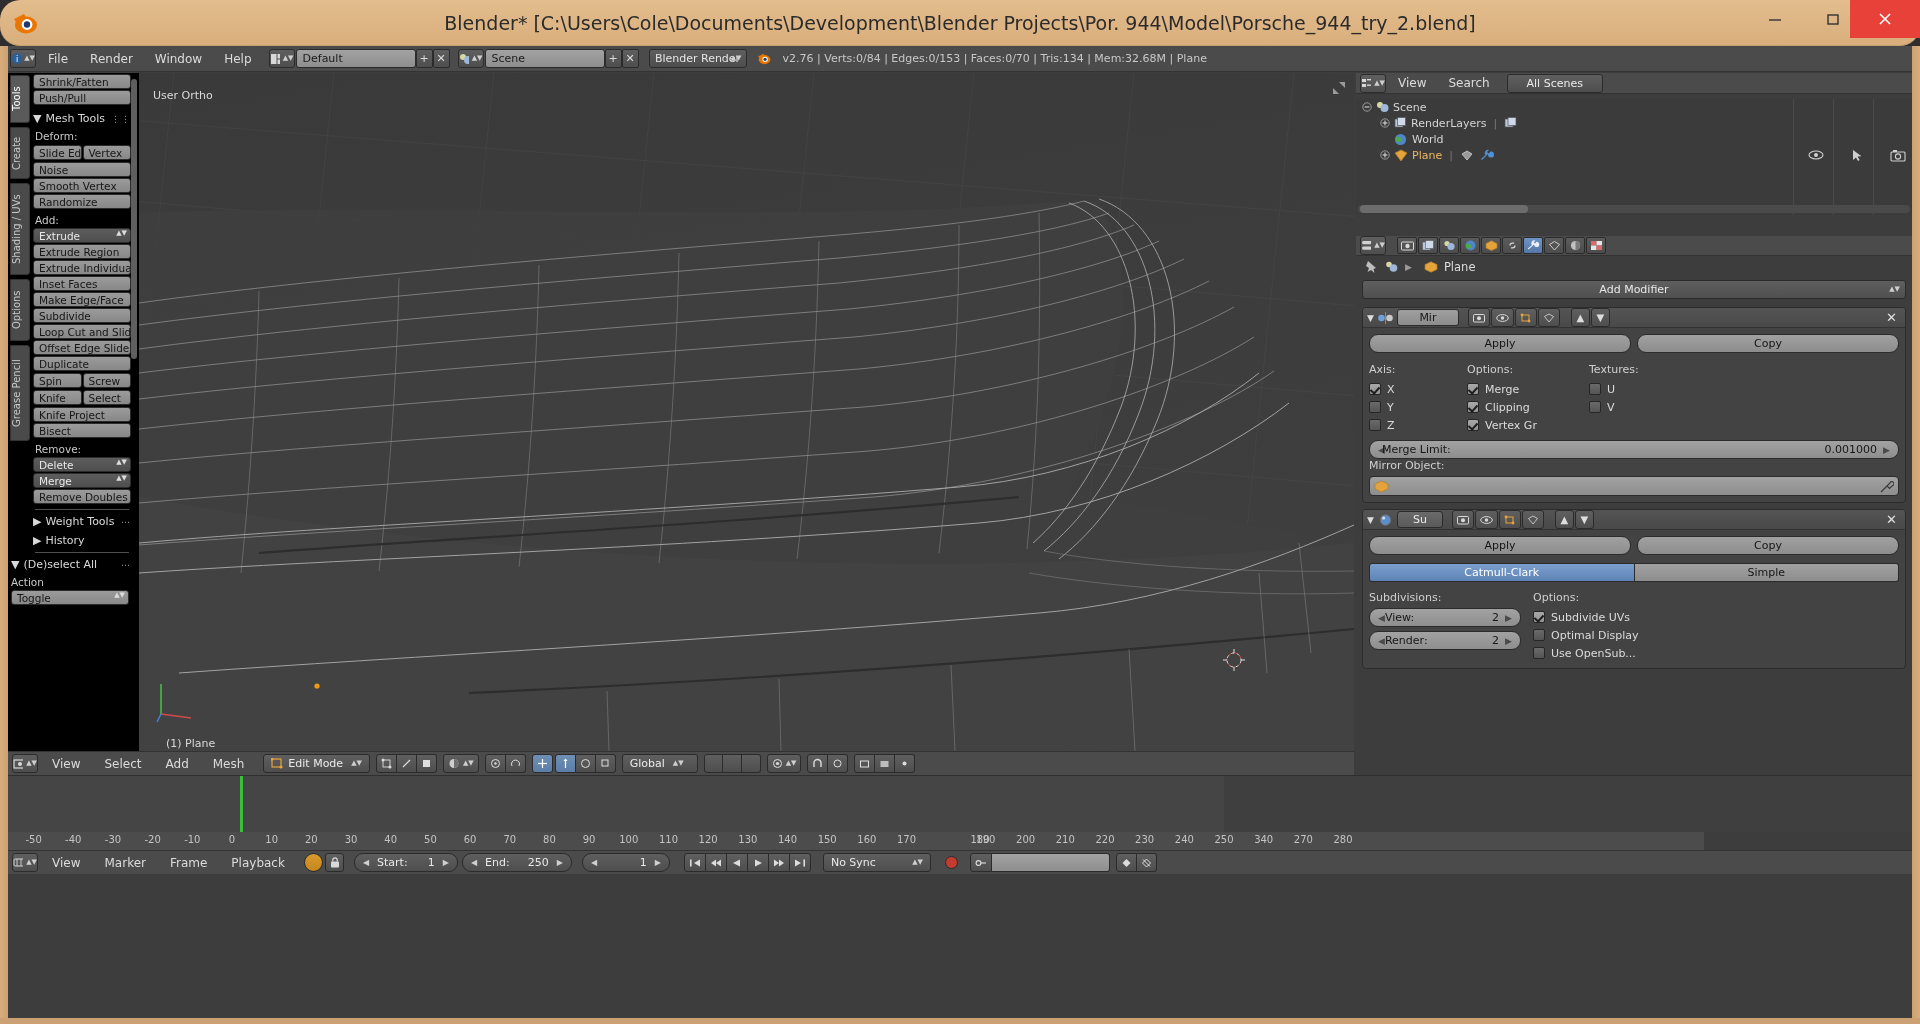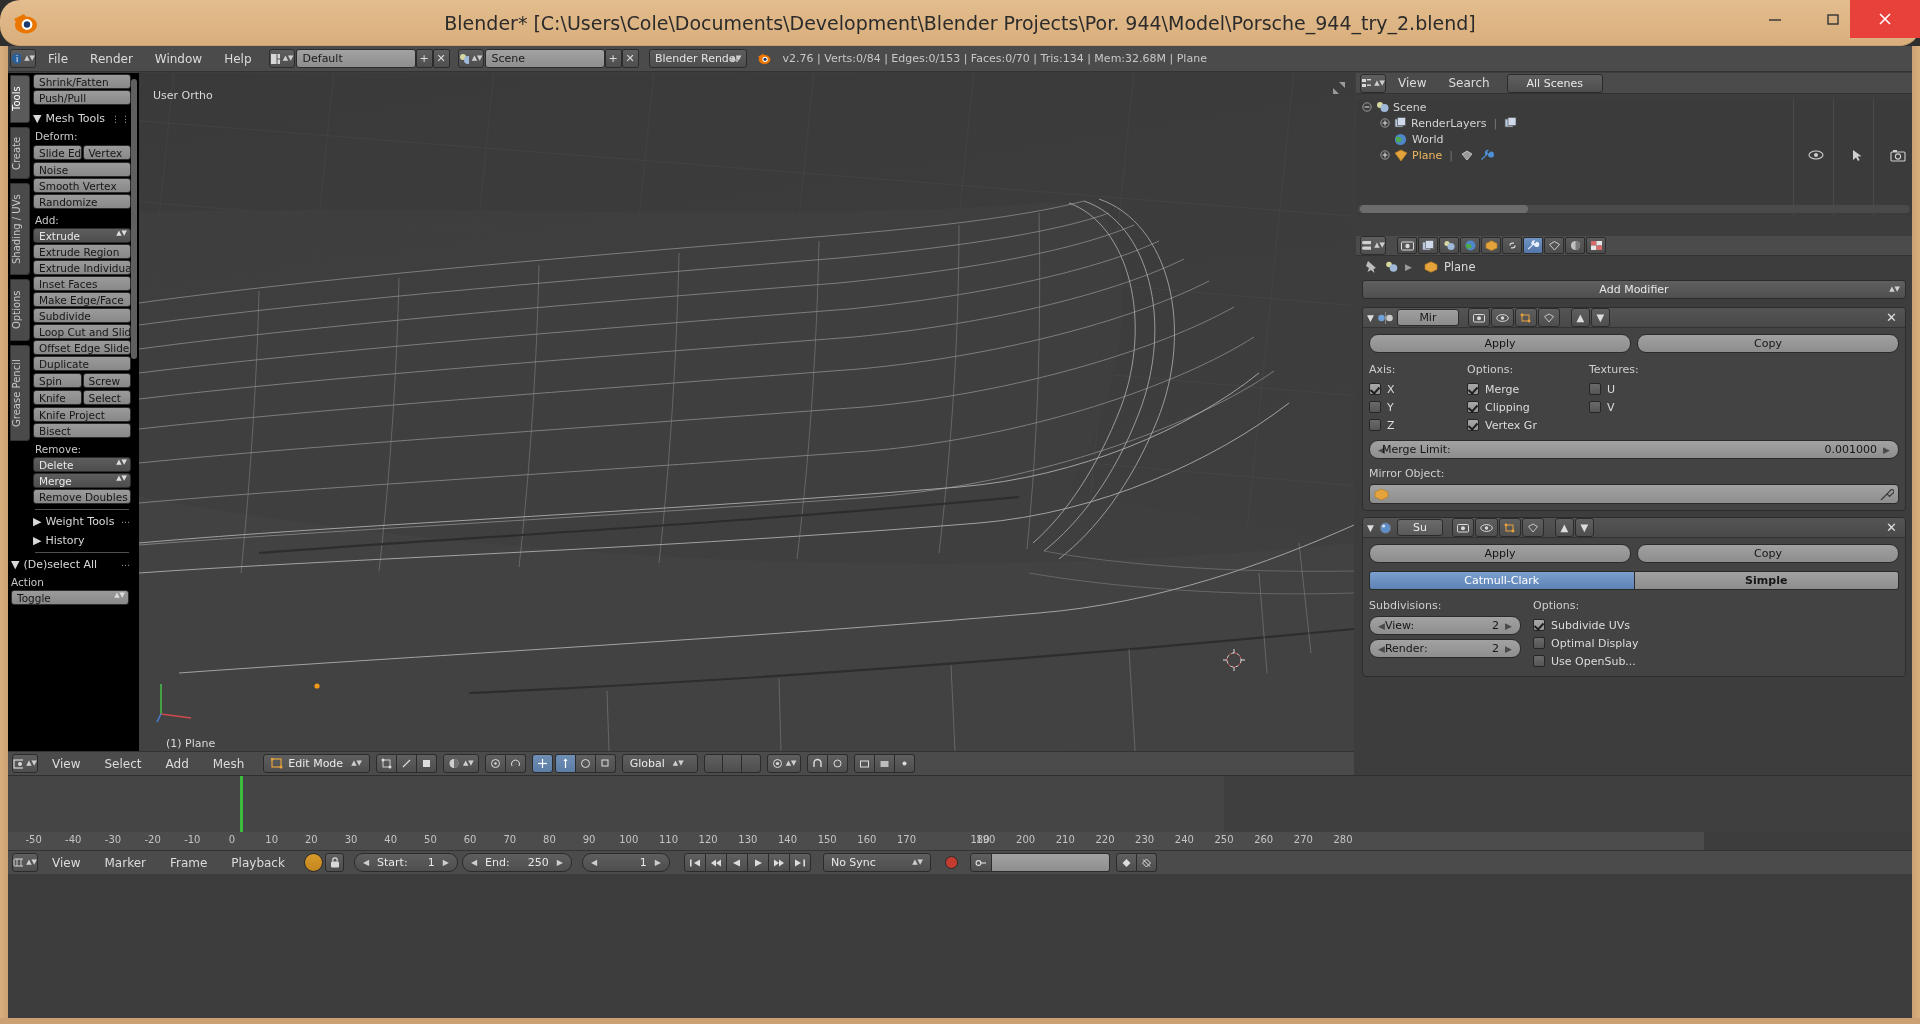--- a/index.html
+++ b/index.html
@@ -225,21 +225,21 @@
     height:20px; background:linear-gradient(#a2a2a2,#8e8e8e); border:1px solid #2b2b2b;
     border-radius:4px; display:flex; align-items:center; padding:0 4px;
     justify-content:space-between;
   }
   .segbtns{ display:flex; }
   .segbtns div{
     flex:1; height:19px; border:1px solid #2b2b2b; display:flex;
     align-items:center; justify-content:center; font-size:11px;
   }
   .segbtns .a{ background:linear-gradient(#7ba0cf,#5d82b4); color:#fff; border-radius:3px 0 0 3px; }
-  .segbtns .b{ background:linear-gradient(#a1a1a1,#8d8d8d); color:#161616; border-radius:0 3px 3px 0; border-left:none;font-weight:bold; }
+  .segbtns .b{ background:linear-gradient(#a1a1a1,#8d8d8d); color:#161616; border-radius:0 3px 3px 0; border-left:none; }
 
   
   .timeline{
     position:absolute; left:8px; top:729px; width:1904px; height:114px;
     background:#3d3d3d; border-top:1px solid #2f2f2f;
   }
   .tl-hdr{
     position:absolute; left:0; top:74px; width:1904px; height:24px;
     background:#4b4b4b; border-top:1px solid #333;
     display:flex; align-items:center; padding-left:4px; gap:2px;
@@ -1013,21 +1013,21 @@
               </div>
             </div>
           </div>
           <div class="numfield" style="margin-top:6px;">
             <span class="lt">◀</span>
             <span style="position:absolute;left:26px;">Merge Limit:</span>
             <span style="flex:1"></span>
             <span style="margin-right:6px;">0.001000</span>
             <span class="gt">▶</span>
           </div>
-          <div class="colhdr" style="margin-top:8px;">Mirror Object:</div>
+          <div class="colhdr" style="">Mirror Object:</div>
           <div class="objfield">
             <span>
               <svg width="15" height="13">
                   <path d="M7.5 1 L14 4 L14 9 L7.5 12 L1 9 L1 4 Z" fill="#e5a33c" stroke="#b37d22" stroke-width="0.7"></path>
                 </svg>
             </span>
             <span>
               <svg width="14" height="13">
                   <path d="M1 12 L7 6 M7 6 L10 3 A2 2 0 1 1 12.5 5.5 L9.5 8.5 Z" fill="none" stroke="#3a3a3a" stroke-width="1.2"></path>
                 </svg>
@@ -1155,21 +1155,21 @@
             <div class="tl-tick" style="left: 858.88px;">160</div>
             <div class="tl-tick" style="left: 898.56px;">170</div>
             <div class="tl-tick" style="left: 972px;">180</div>
             <div class="tl-tick" style="left: 977.92px;">190</div>
             <div class="tl-tick" style="left: 1017.6px;">200</div>
             <div class="tl-tick" style="left: 1057.28px;">210</div>
             <div class="tl-tick" style="left: 1096.96px;">220</div>
             <div class="tl-tick" style="left: 1136.64px;">230</div>
             <div class="tl-tick" style="left: 1176.32px;">240</div>
             <div class="tl-tick" style="left: 1216px;">250</div>
-            <div class="tl-tick" style="left: 1255.68px;">260</div>
+            <div class="tl-tick" style="left: 1255.68px;">340</div>
             <div class="tl-tick" style="left: 1295.36px;">270</div>
             <div class="tl-tick" style="left: 1335.04px;">280</div>
           </div>
       </div>
 
       <div class="tl-hdr">
         <div class="iconbtn">
           <svg width="15" height="13">
               <rect x="1" y="3" width="12" height="7" rx="1" fill="none" stroke="#d6d6d6" stroke-width="1"></rect>
               <line x1="4" y1="3" x2="4" y2="10" stroke="#d6d6d6" stroke-width="0.9"></line>

